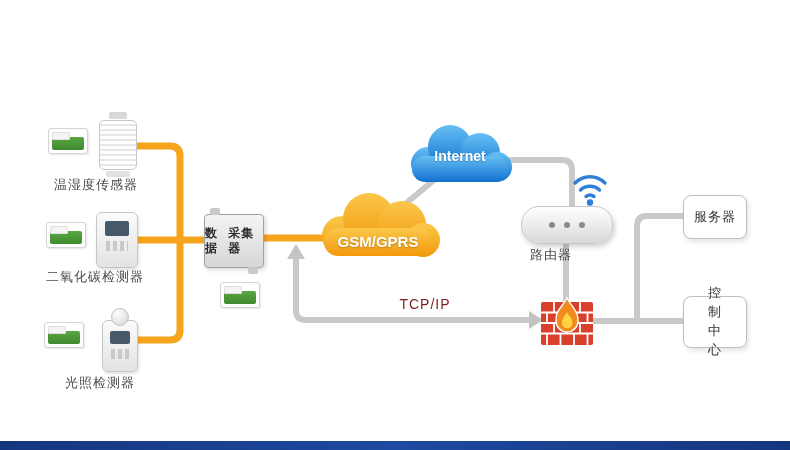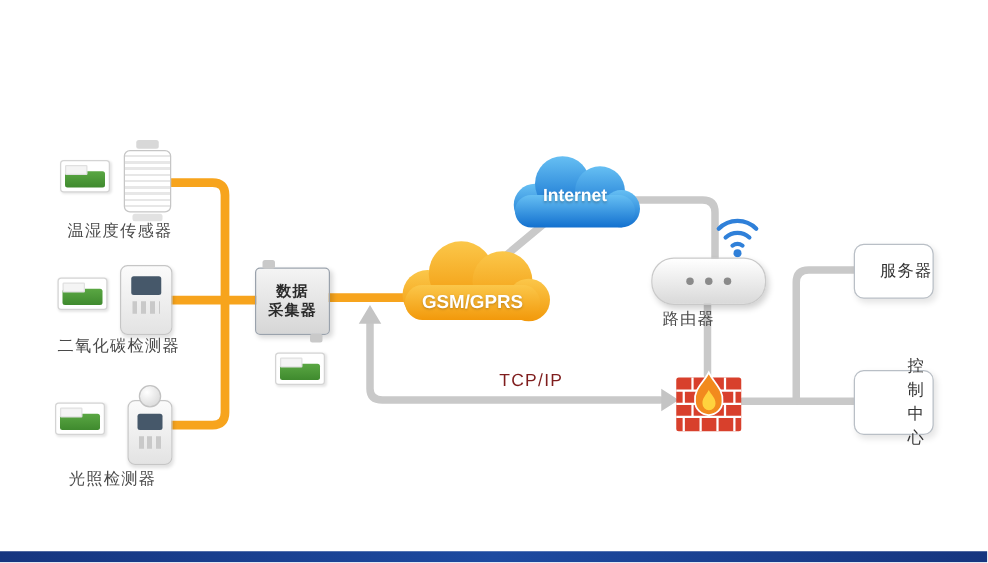--- a/index.html
+++ b/index.html
@@ -43,36 +43,36 @@
   .module{width:38px;height:24px;background:#ffffff;border:1px solid #d4d4d4;border-radius:3px;
         box-shadow:1px 1px 2px rgba(0,0,0,.10);position:absolute;}
   .module::before{content:'';position:absolute;left:3px;right:3px;top:8px;bottom:3px;
         background:linear-gradient(180deg,#5aa743,#3f8a2e);border-radius:2px;}
   .module::after{content:'';position:absolute;left:3px;top:3px;width:16px;height:6px;
         background:#f4f4f4;border:1px solid #e0e0e0;border-radius:1px;}
 
   
   .collector{width:58px;height:52px;background:linear-gradient(180deg,#f4f4f4,#d6d6d6);
         border:1px solid #9aa2ac;border-radius:4px;box-shadow:2px 2px 4px rgba(0,0,0,.15);
-        display:flex;flex-direction:column;align-items:center;justify-content:center;}
+        display:flex;flex-direction:row;align-items:center;justify-content:center;}
   .collector .t{font-size:12px;font-weight:bold;color:#2b2b2b;line-height:15px;letter-spacing:1px;}
   .tab{position:absolute;width:10px;height:7px;background:#c9c9c9;border-radius:2px;}
 
   
   .cloud-label{color:#ffffff;font-weight:bold;text-align:center;text-shadow:0 1px 2px rgba(0,0,0,.25);}
 
   
   .router{width:90px;height:36px;border-radius:18px;border:1px solid #c9c9c9;
         background:linear-gradient(180deg,#ffffff,#d9d9d9);box-shadow:2px 3px 5px rgba(0,0,0,.18);
         display:flex;align-items:center;justify-content:center;gap:9px;}
   .router i{width:6px;height:6px;border-radius:50%;background:#8a8a8a;}
 
   
   .node-box{background:#ffffff;border:1.5px solid #b9bfc6;border-radius:8px;
-        box-shadow:2px 3px 5px rgba(0,0,0,.10);display:flex;align-items:center;justify-content:flex-end;
+        box-shadow:2px 3px 5px rgba(0,0,0,.10);display:flex;align-items:center;justify-content:center;
         color:#333;font-size:13px;letter-spacing:1px;}
   .wrap2{display:inline-block;width:2em;line-height:1.45;text-align:center;}
 </style>
 </head>
 <body>
 
 <div class="page">
 
 
   <svg class="abs lines" width="790" height="450" viewBox="0 0 790 450">
@@ -116,21 +116,21 @@
   <div class="abs lbl layer3" style="left:20px;top:268px;width:150px;">二氧化碳检测器</div>
 
   <div class="abs dev" style="left:100px;top:308px;width:40px;">
     <div class="dome"></div>
     <div class="handheld" style="width:34px;height:50px;margin:0 auto;">
       <div class="screen" style="width:20px;height:13px;margin-top:10px;"></div>
       <div class="keys" style="width:18px;"></div>
     </div>
   </div>
   <div class="abs module layer3" style="left:44px;top:322px;"></div>
-  <div class="abs lbl layer3" style="left:20px;top:374px;width:140px;">光照检测器</div>
+  <div class="abs lbl layer3" style="left:30px;top:374px;width:140px;">光照检测器</div>
 
   <div class="abs layer3" style="left:204px;top:214px;">
     <div class="tab" style="left:6px;top:-6px;"></div>
     <div class="tab" style="right:6px;bottom:-6px;"></div>
     <div class="collector">
       <span class="t">数据</span>
       <span class="t">采集器</span>
     </div>
   </div>
   <div class="abs module layer3" style="left:220px;top:282px;"></div>

